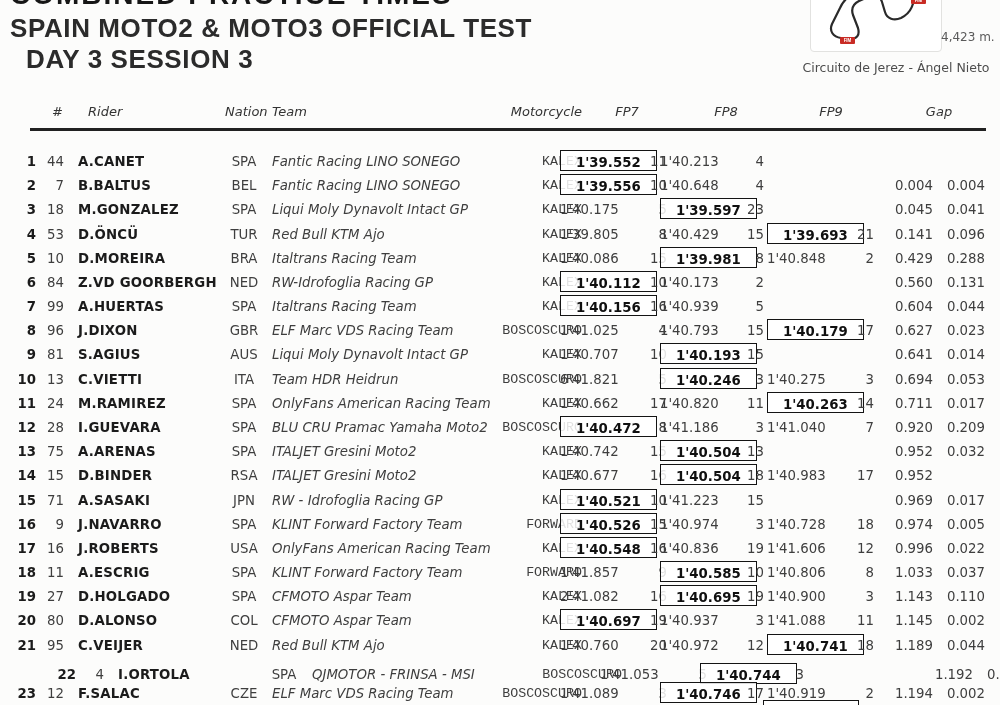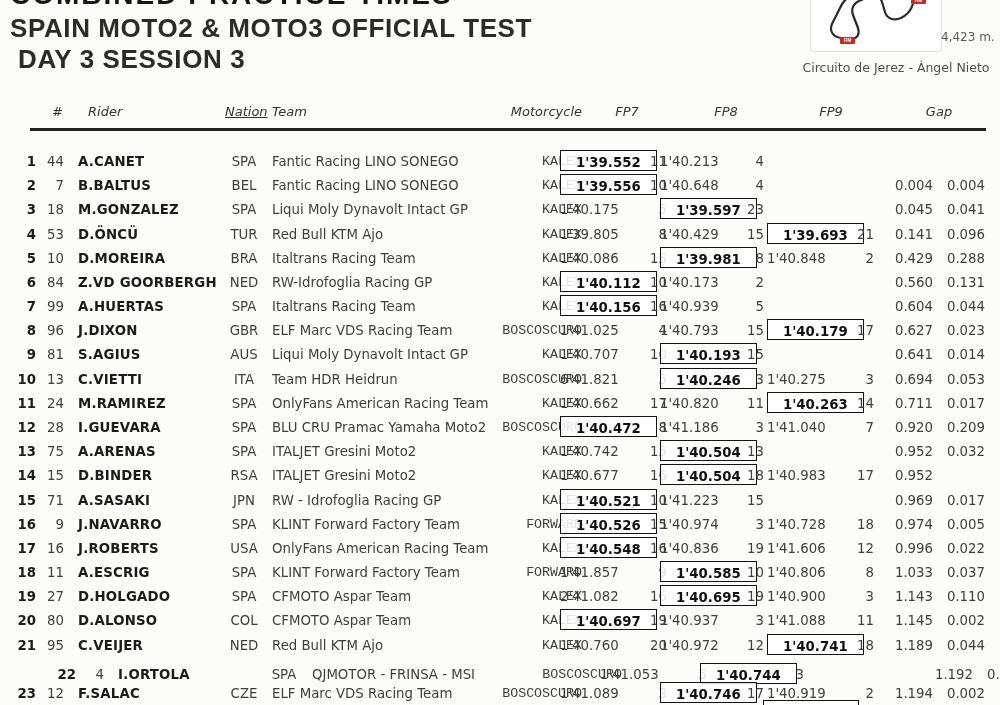--- a/index.html
+++ b/index.html
@@ -18,21 +18,21 @@
     font-family:"Liberation Sans",sans-serif;
     font-size:28px;font-weight:bold;letter-spacing:2px;color:#161616;white-space:nowrap;
   }
   .subtitle1{
     position:absolute;left:0;top:13px;
     font-family:"Liberation Sans",sans-serif;
     font-size:26px;font-weight:bold;letter-spacing:0.6px;color:#2b2b2b;white-space:nowrap;
     transform:scaleY(0.98);
   }
   .subtitle2{
-    position:absolute;left:8px;top:44px;
+    position:absolute;left:16px;top:44px;
     font-family:"Liberation Sans",sans-serif;
     font-size:26px;font-weight:bold;letter-spacing:0.6px;color:#2b2b2b;white-space:nowrap;
     transform:scaleY(0.98);
   }
 
   
   .map-box{
     position:absolute;left:810px;top:-12px;width:130px;height:62px;
     background:#ffffff;border:1px solid #e2e2e0;border-radius:4px;
   }
@@ -50,39 +50,39 @@
     font-size:4.5px;font-weight:bold;text-align:center;line-height:7px;height:7px;width:15px;
     font-family:"Liberation Sans",sans-serif;
   }
 
   
   .thead{position:absolute;left:0;top:104px;width:1000px;height:22px;
     font-style:italic;font-size:13px;color:#333;}
   .thead span{position:absolute;display:block;}
   .h-pos{left:52px;width:14px;}
   .h-rider{left:88px;}
-  .h-nation{left:225px;text-decoration:underline;}
+  .h-nation{left:225px;}
   .h-team{left:272px;}
   .h-bike{left:470px;width:112px;text-align:right;}
   .h-fp7{left:597px;width:60px;text-align:center;}
   .h-fp8{left:696px;width:60px;text-align:center;}
   .h-fp9{left:801px;width:60px;text-align:center;}
   .h-gap{left:909px;width:60px;text-align:center;}
 
   .rule{position:absolute;left:30px;top:128px;width:956px;height:2.6px;background:#212121;}
 
   .rows{position:absolute;left:0;top:0;width:1000px;}
   .row{position:absolute;left:0;width:1000px;height:24.2px;line-height:24.2px;
     font-size:13.3px;color:#3e3e3e;}
   .row span{position:absolute;display:block;white-space:nowrap;line-height:24.2px;}
   .c-pos {left:0;width:36px;text-align:right;font-weight:bold;color:#1b1b1b;}
   .c-num {left:38px;width:26px;text-align:right;}
   .c-rider{left:78px;width:150px;font-weight:bold;color:#1b1b1b;letter-spacing:0.2px;}
   .c-nation{left:224px;width:40px;text-align:center;}
-  .c-team{left:272px;width:250px;}
+  .c-team{left:272px;width:250px;font-style:italic;}
   .c-bike{left:470px;width:112px;text-align:right;font-family:Liberation Mono, monospace;}
   .c-fp7t{left:560px;width:90px;text-align:right;}
   .c-fp7r{left:650px;width:17px;text-align:right;}
   .c-fp8t{left:660px;width:87px;text-align:right;}
   .c-fp8r{left:747px;width:17px;text-align:right;}
   .c-fp9t{left:767px;width:90px;text-align:right;}
   .c-fp9r{left:857px;width:17px;text-align:right;}
   .c-gap1{left:875px;width:58px;text-align:right;}
   .c-gap2{left:935px;width:50px;text-align:right;}
 

